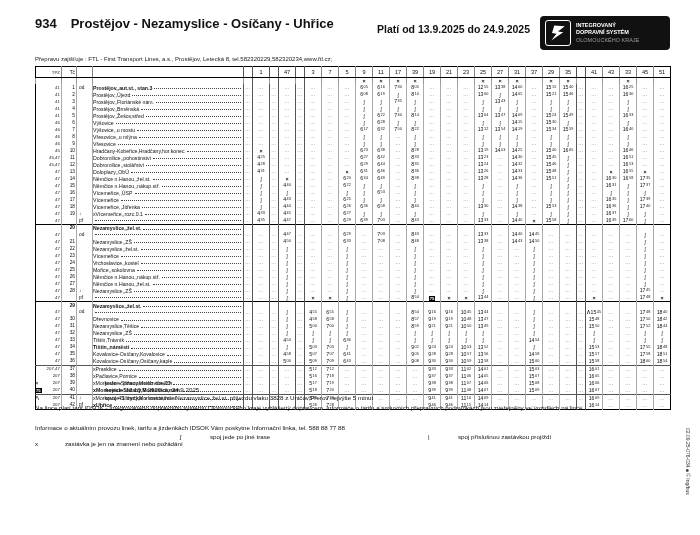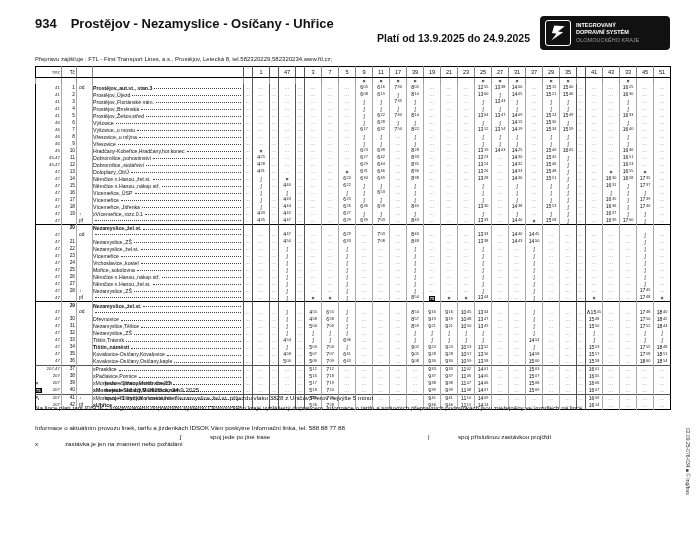--- a/index.html
+++ b/index.html
@@ -3,21 +3,21 @@
 <meta charset="utf-8">
 <style>
   html,body{margin:0;padding:0;background:#e8e8e8;}
   .page{position:relative;width:700px;height:535px;background:#fff;overflow:hidden;
         font-family:"Liberation Sans",sans-serif;color:#111;}
   
   .hdr{position:absolute;left:35px;top:16px;right:30px;display:flex;align-items:flex-start;}
   .title{font-size:13px;font-weight:bold;white-space:nowrap;letter-spacing:0;}
   .title .ln{margin-right:14px;}
   .hspacer{flex:1;}
-  .valid{text-align:right;font-size:10.5px;font-weight:bold;line-height:1.35;margin-right:10px;margin-top:15px;white-space:nowrap;}
+  .valid{text-align:right;font-size:10.5px;font-weight:bold;line-height:1.35;margin-right:10px;margin-top:6px;white-space:nowrap;}
   .logo{width:130px;height:34px;background:#111;border-radius:4px;display:flex;align-items:center;padding:0 5px;box-sizing:border-box;flex:none;}
   .logo .sq{width:24px;height:24px;border:1.5px solid #fff;border-radius:3px;margin-right:5px;flex:none;display:flex;align-items:center;justify-content:center;}
   .logo .ltxt{font-size:5.5px;font-weight:bold;color:#fff;line-height:1.3;}
   .logo .ltxt .gy{color:#9a9a9a;font-weight:normal;}
   .opline{position:absolute;left:35px;top:56px;font-size:6px;color:#222;}
   
   table.tt{position:absolute;left:35px;top:66px;border-collapse:collapse;table-layout:fixed;
            border:1px solid #000;}
   .tt th,.tt td{padding:0;margin:0;overflow:hidden;white-space:nowrap;vertical-align:middle;}
   .tt thead th{height:10px;font-size:5.6px;font-weight:normal;text-align:center;border-left:0.5px solid #888;border-bottom:1px solid #000;}

